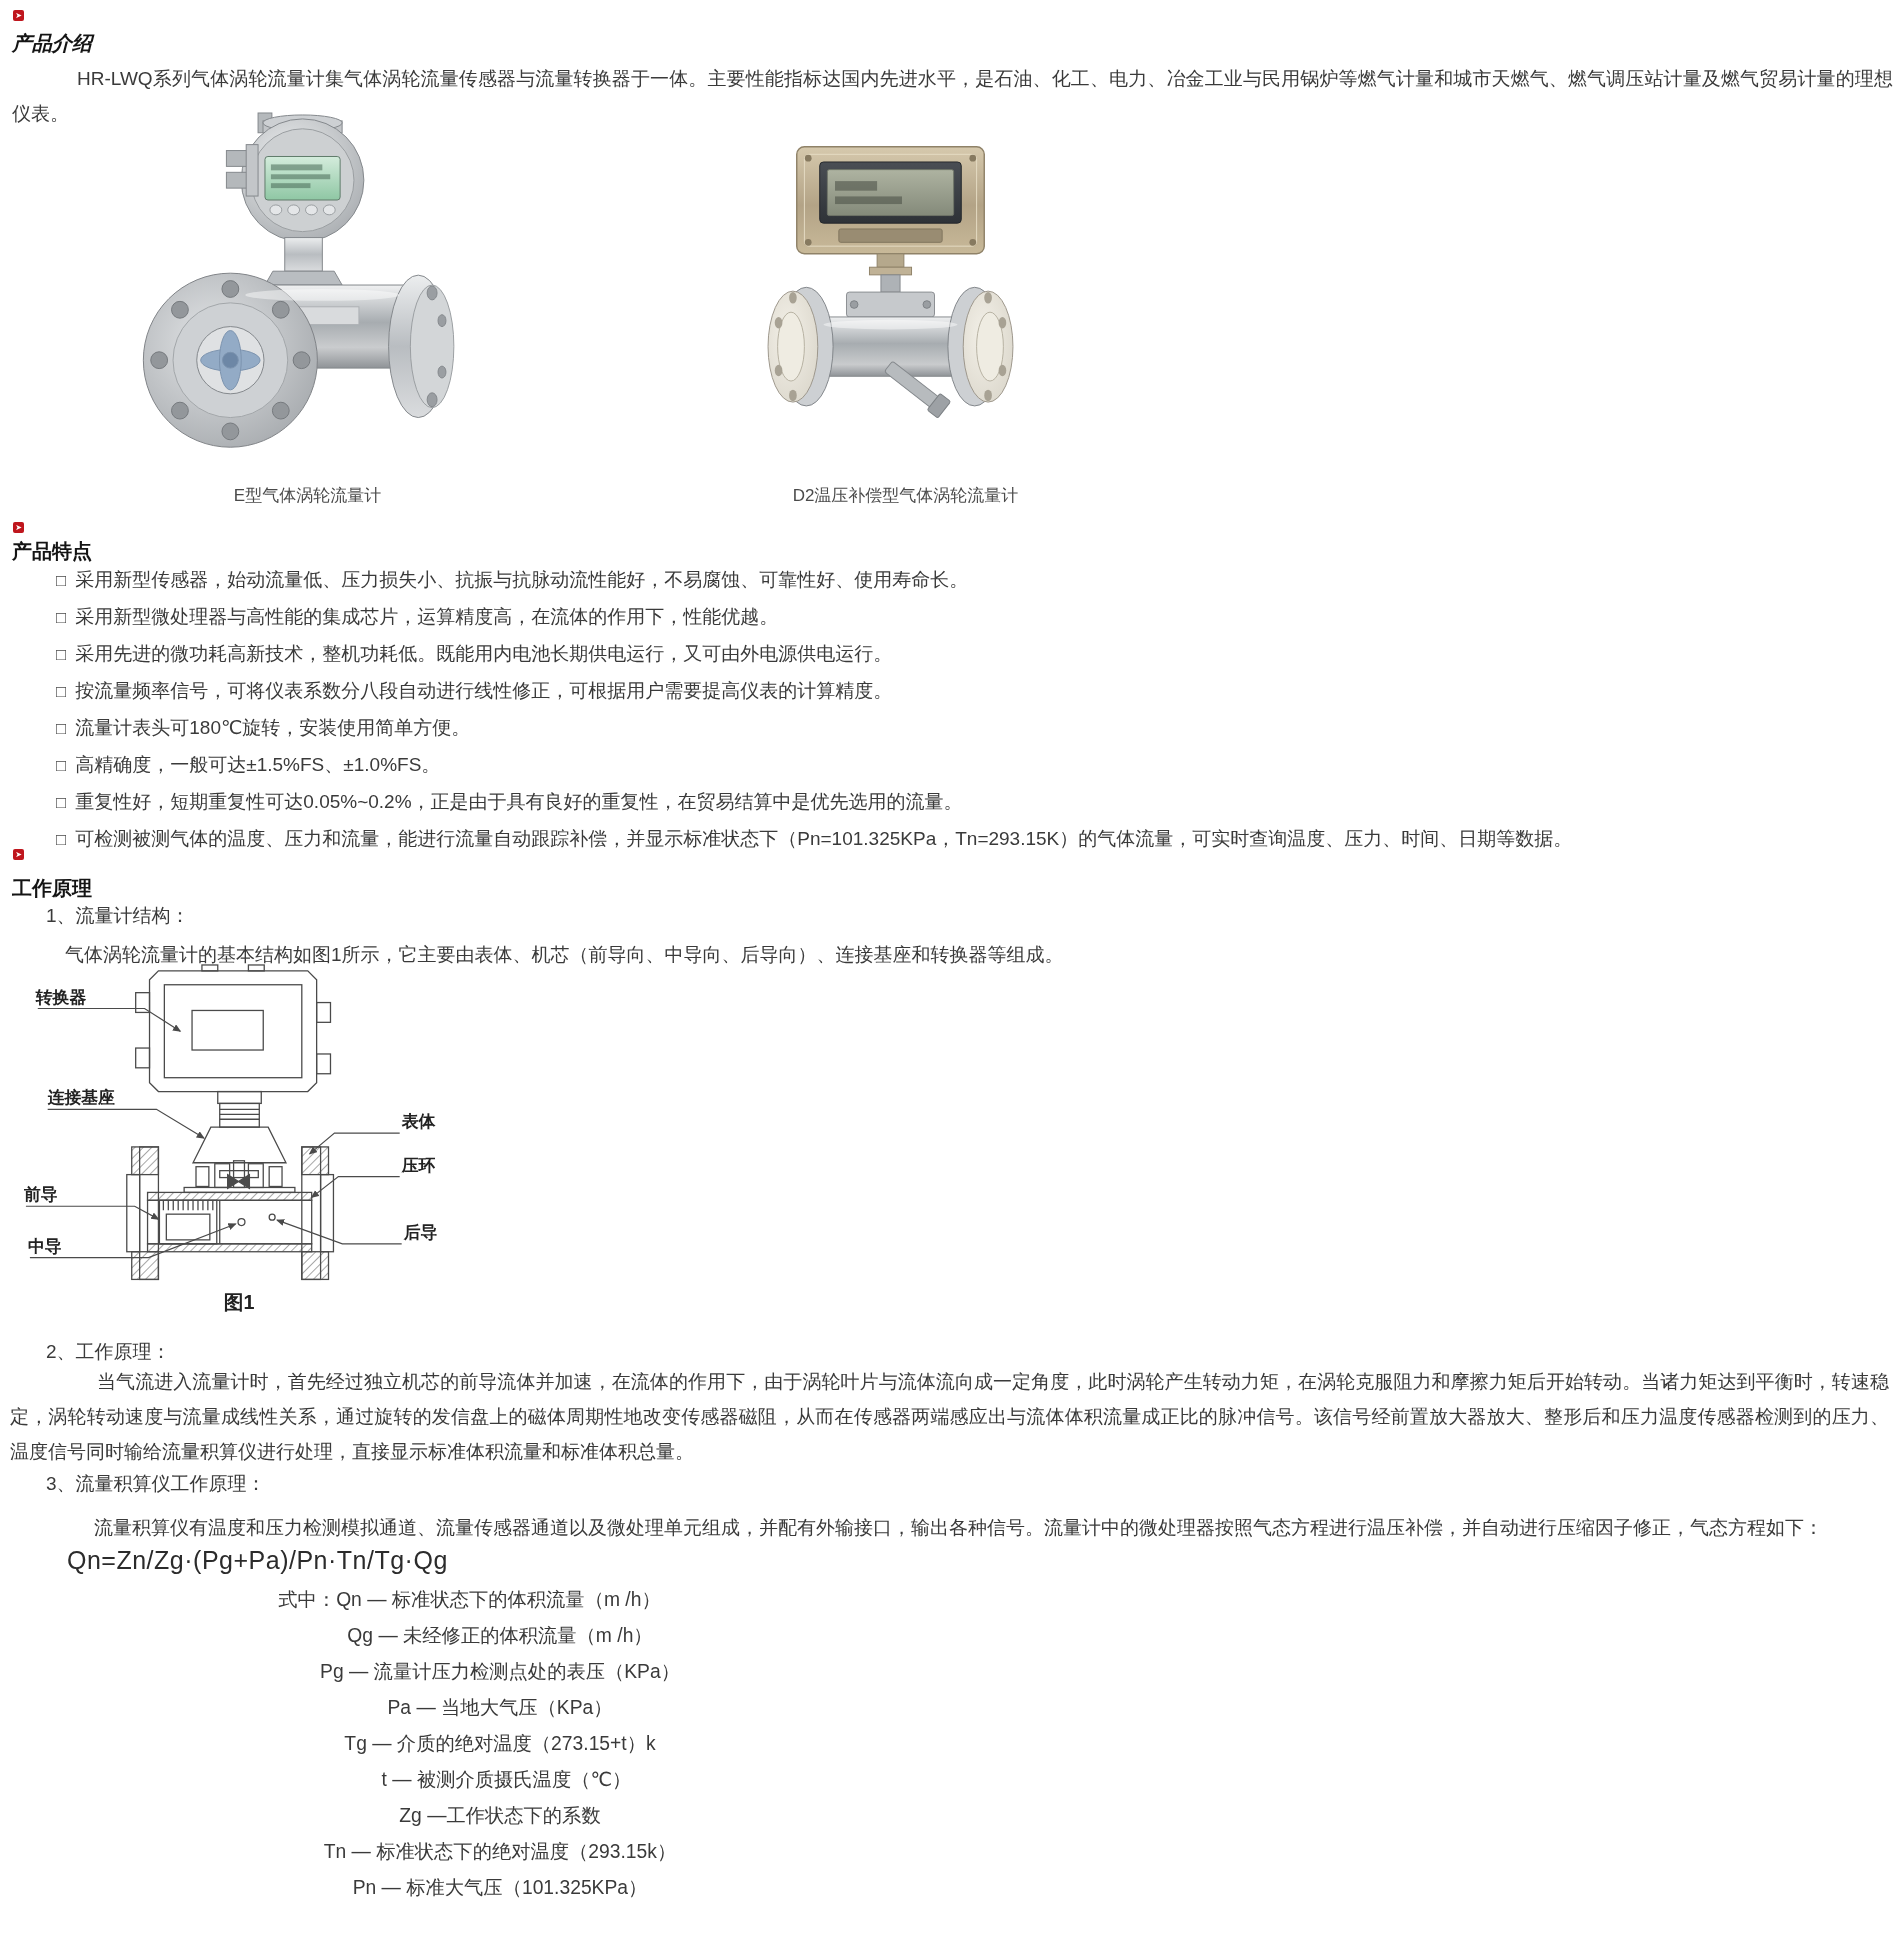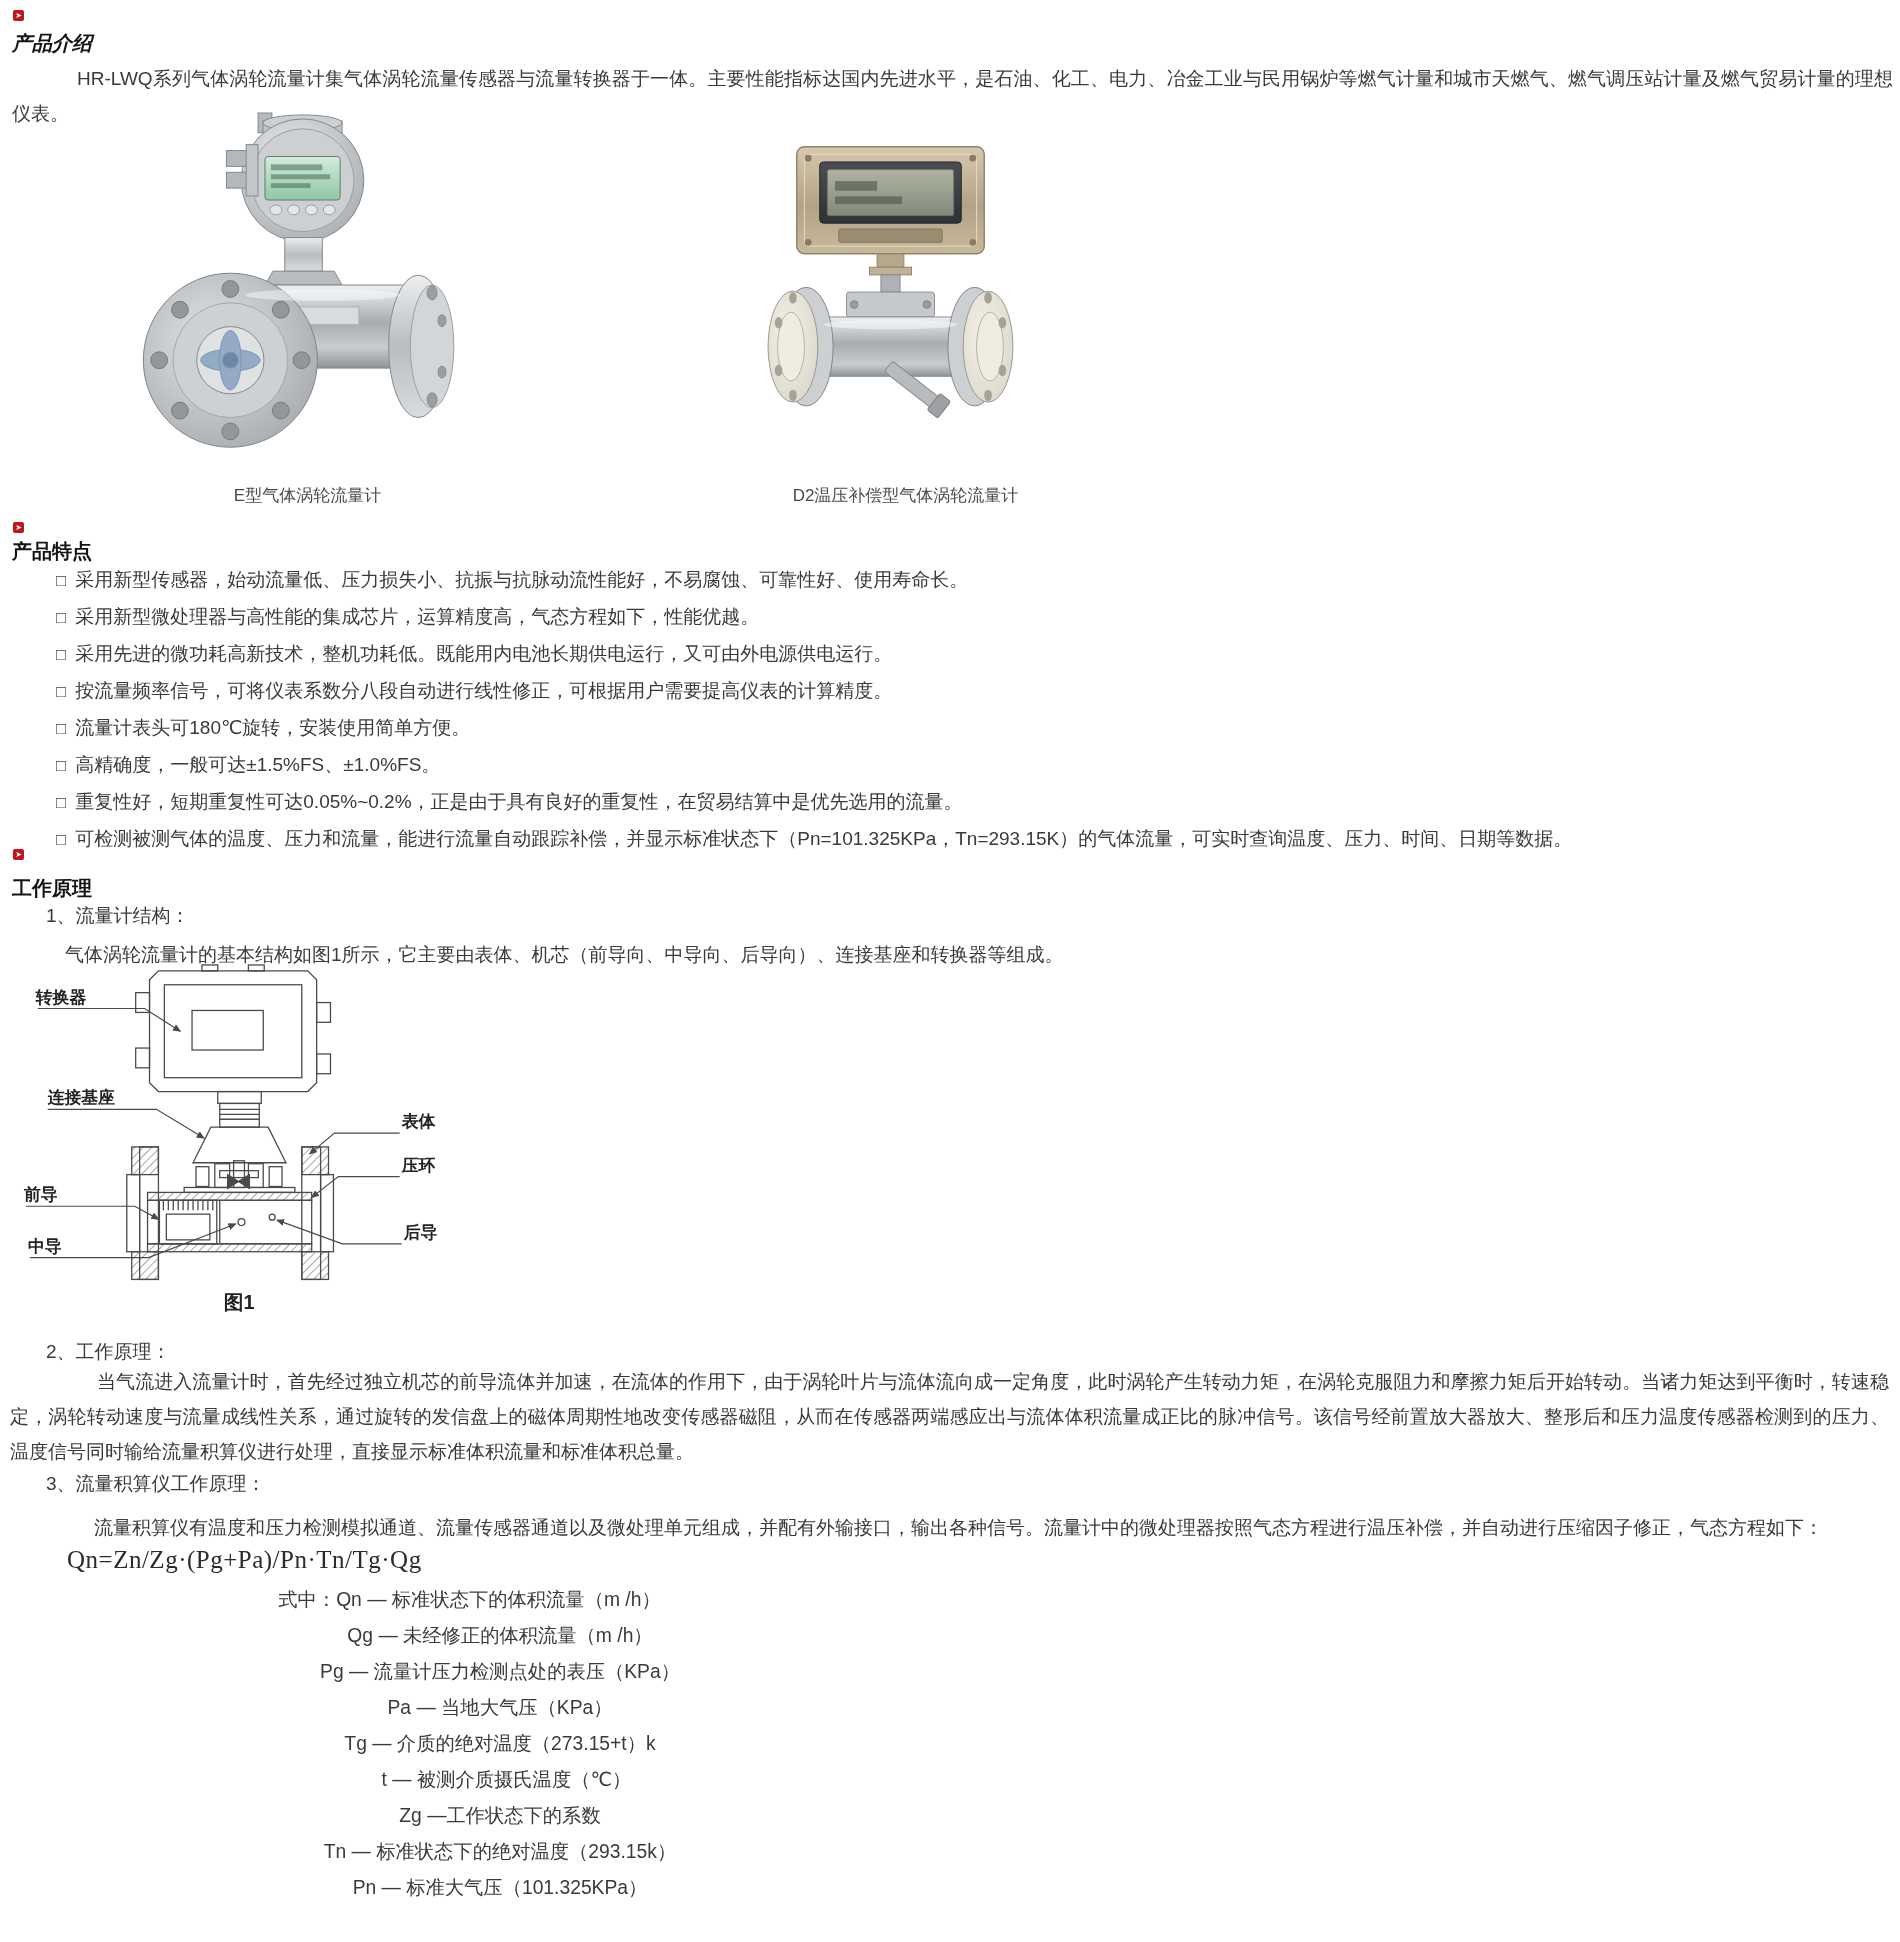--- a/index.html
+++ b/index.html
@@ -199,21 +199,21 @@
     </svg>
   </div>
 
   <div class="abs photo-caption" style="left:139px;top:484px;width:337px;">E型气体涡轮流量计</div>
   <div class="abs photo-caption" style="left:747px;top:484px;width:317px;">D2温压补偿型气体涡轮流量计</div>
 
   <div class="abs sec-icon" style="left:13px;top:522px;">➤</div>
   <div class="abs sec-title" style="left:12px;top:538px;">产品特点</div>
   <ul class="abs feature-list" style="left:56px;top:562px;">
     <li><span class="feature-bullet">□</span><span>采用新型传感器，始动流量低、压力损失小、抗振与抗脉动流性能好，不易腐蚀、可靠性好、使用寿命长。</span></li>
-    <li><span class="feature-bullet">□</span><span>采用新型微处理器与高性能的集成芯片，运算精度高，气态方程如下，性能优越。</span></li>
+    <li><span class="feature-bullet">□</span><span>采用新型微处理器与高性能的集成芯片，运算精度高，在流体的作用下，性能优越。</span></li>
     <li><span class="feature-bullet">□</span><span>采用先进的微功耗高新技术，整机功耗低。既能用内电池长期供电运行，又可由外电源供电运行。</span></li>
     <li><span class="feature-bullet">□</span><span>按流量频率信号，可将仪表系数分八段自动进行线性修正，可根据用户需要提高仪表的计算精度。</span></li>
     <li><span class="feature-bullet">□</span><span>流量计表头可180℃旋转，安装使用简单方便。</span></li>
     <li><span class="feature-bullet">□</span><span>高精确度，一般可达±1.5%FS、±1.0%FS。</span></li>
     <li><span class="feature-bullet">□</span><span>重复性好，短期重复性可达0.05%~0.2%，正是由于具有良好的重复性，在贸易结算中是优先选用的流量。</span></li>
     <li><span class="feature-bullet">□</span><span>可检测被测气体的温度、压力和流量，能进行流量自动跟踪补偿，并显示标准状态下（Pn=101.325KPa，Tn=293.15K）的气体流量，可实时查询温度、压力、时间、日期等数据。</span></li>
   </ul>
 
   <div class="abs sec-icon" style="left:13px;top:849px;">➤</div>
   <div class="abs sec-title" style="left:12px;top:867px;margin-top:8px;">工作原理</div>
@@ -301,21 +301,21 @@
       <text x="218" y="350" class="fig-caption">图1</text>
     </svg>
   </div>
 
   <div class="abs sub-title" style="left:46px;top:1339px;">2、工作原理：</div>
   <div class="abs body-text para" style="left:10px;top:1364px;text-indent:87px;">当气流进入流量计时，首先经过独立机芯的前导流体并加速，在流体的作用下，由于涡轮叶片与流体流向成一定角度，此时涡轮产生转动力矩，在涡轮克服阻力和摩擦力矩后开始转动。当诸力矩达到平衡时，转速稳定，涡轮转动速度与流量成线性关系，通过旋转的发信盘上的磁体周期性地改变传感器磁阻，从而在传感器两端感应出与流体体积流量成正比的脉冲信号。该信号经前置放大器放大、整形后和压力温度传感器检测到的压力、温度信号同时输给流量积算仪进行处理，直接显示标准体积流量和标准体积总量。</div>
 
   <div class="abs sub-title" style="left:46px;top:1471px;">3、流量积算仪工作原理：</div>
   <div class="abs body-text para" style="left:10px;top:1510px;text-indent:84px;">流量积算仪有温度和压力检测模拟通道、流量传感器通道以及微处理单元组成，并配有外输接口，输出各种信号。流量计中的微处理器按照气态方程进行温压补偿，并自动进行压缩因子修正，气态方程如下：</div>
 
-  <div class="abs formula" style="left:67px;top:1546px;font-family:Liberation Serif, serif;">Qn=Zn/Zg·(Pg+Pa)/Pn·Tn/Tg·Qg</div>
+  <div class="abs formula" style="left:67px;top:1546px;">Qn=Zn/Zg·(Pg+Pa)/Pn·Tn/Tg·Qg</div>
 
   <div class="abs def-list" style="left:14px;top:1582px;width:911px;">
     <div class="def-row">式中：Qn — 标准状态下的体积流量（m /h）</div>
     <div class="def-row def-indent">Qg — 未经修正的体积流量（m /h）</div>
     <div class="def-row def-indent">Pg — 流量计压力检测点处的表压（KPa）</div>
     <div class="def-row def-indent">Pa — 当地大气压（KPa）</div>
     <div class="def-row def-indent">Tg — 介质的绝对温度（273.15+t）k</div>
     <div class="def-row def-indent-t">t — 被测介质摄氏温度（℃）</div>
     <div class="def-row def-indent">Zg —工作状态下的系数</div>
     <div class="def-row def-indent">Tn — 标准状态下的绝对温度（293.15k）</div>

